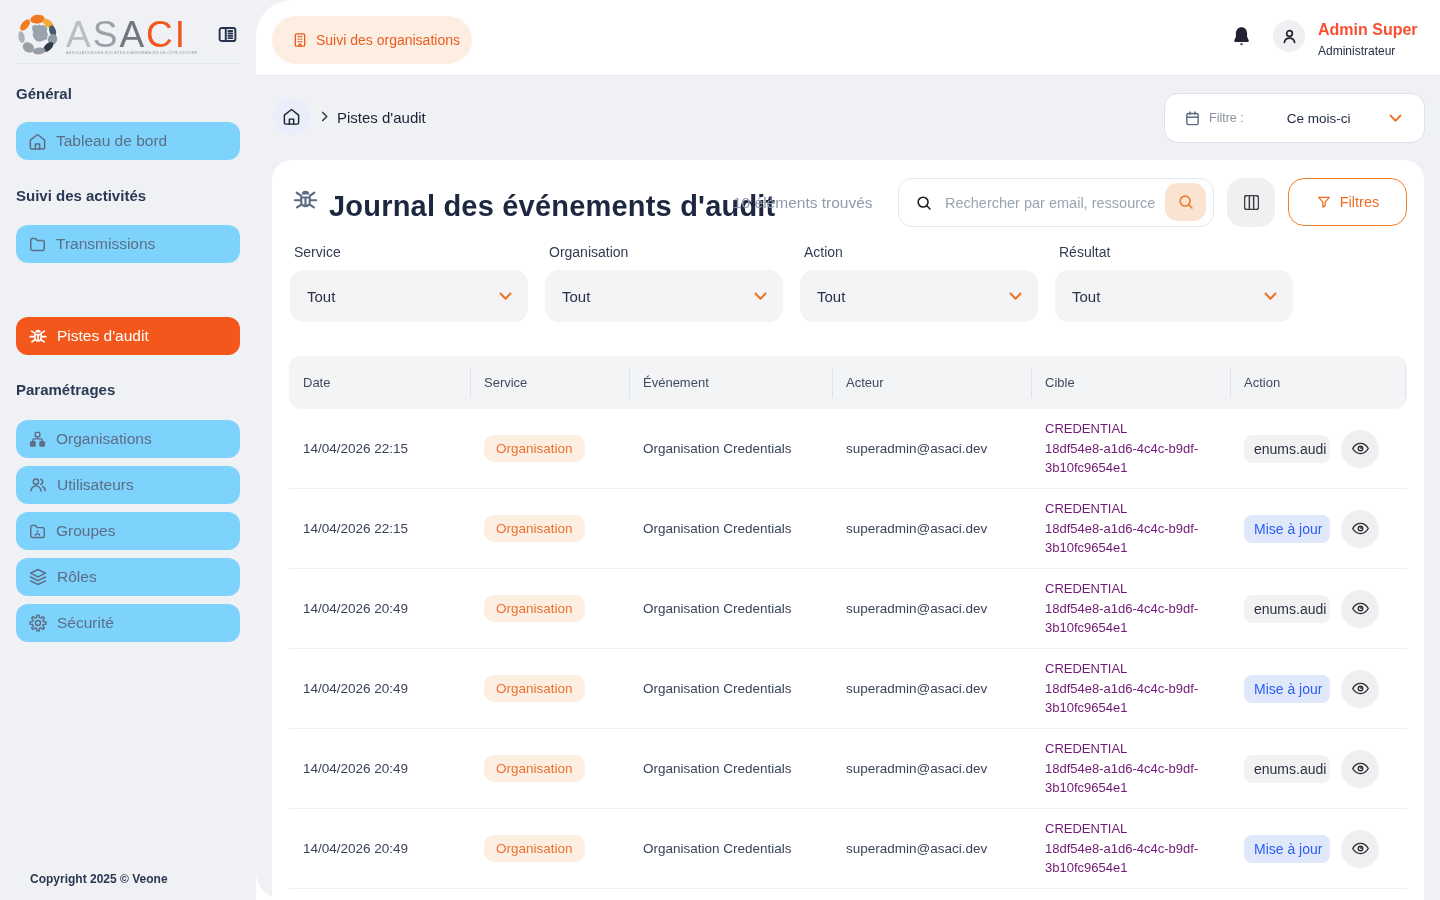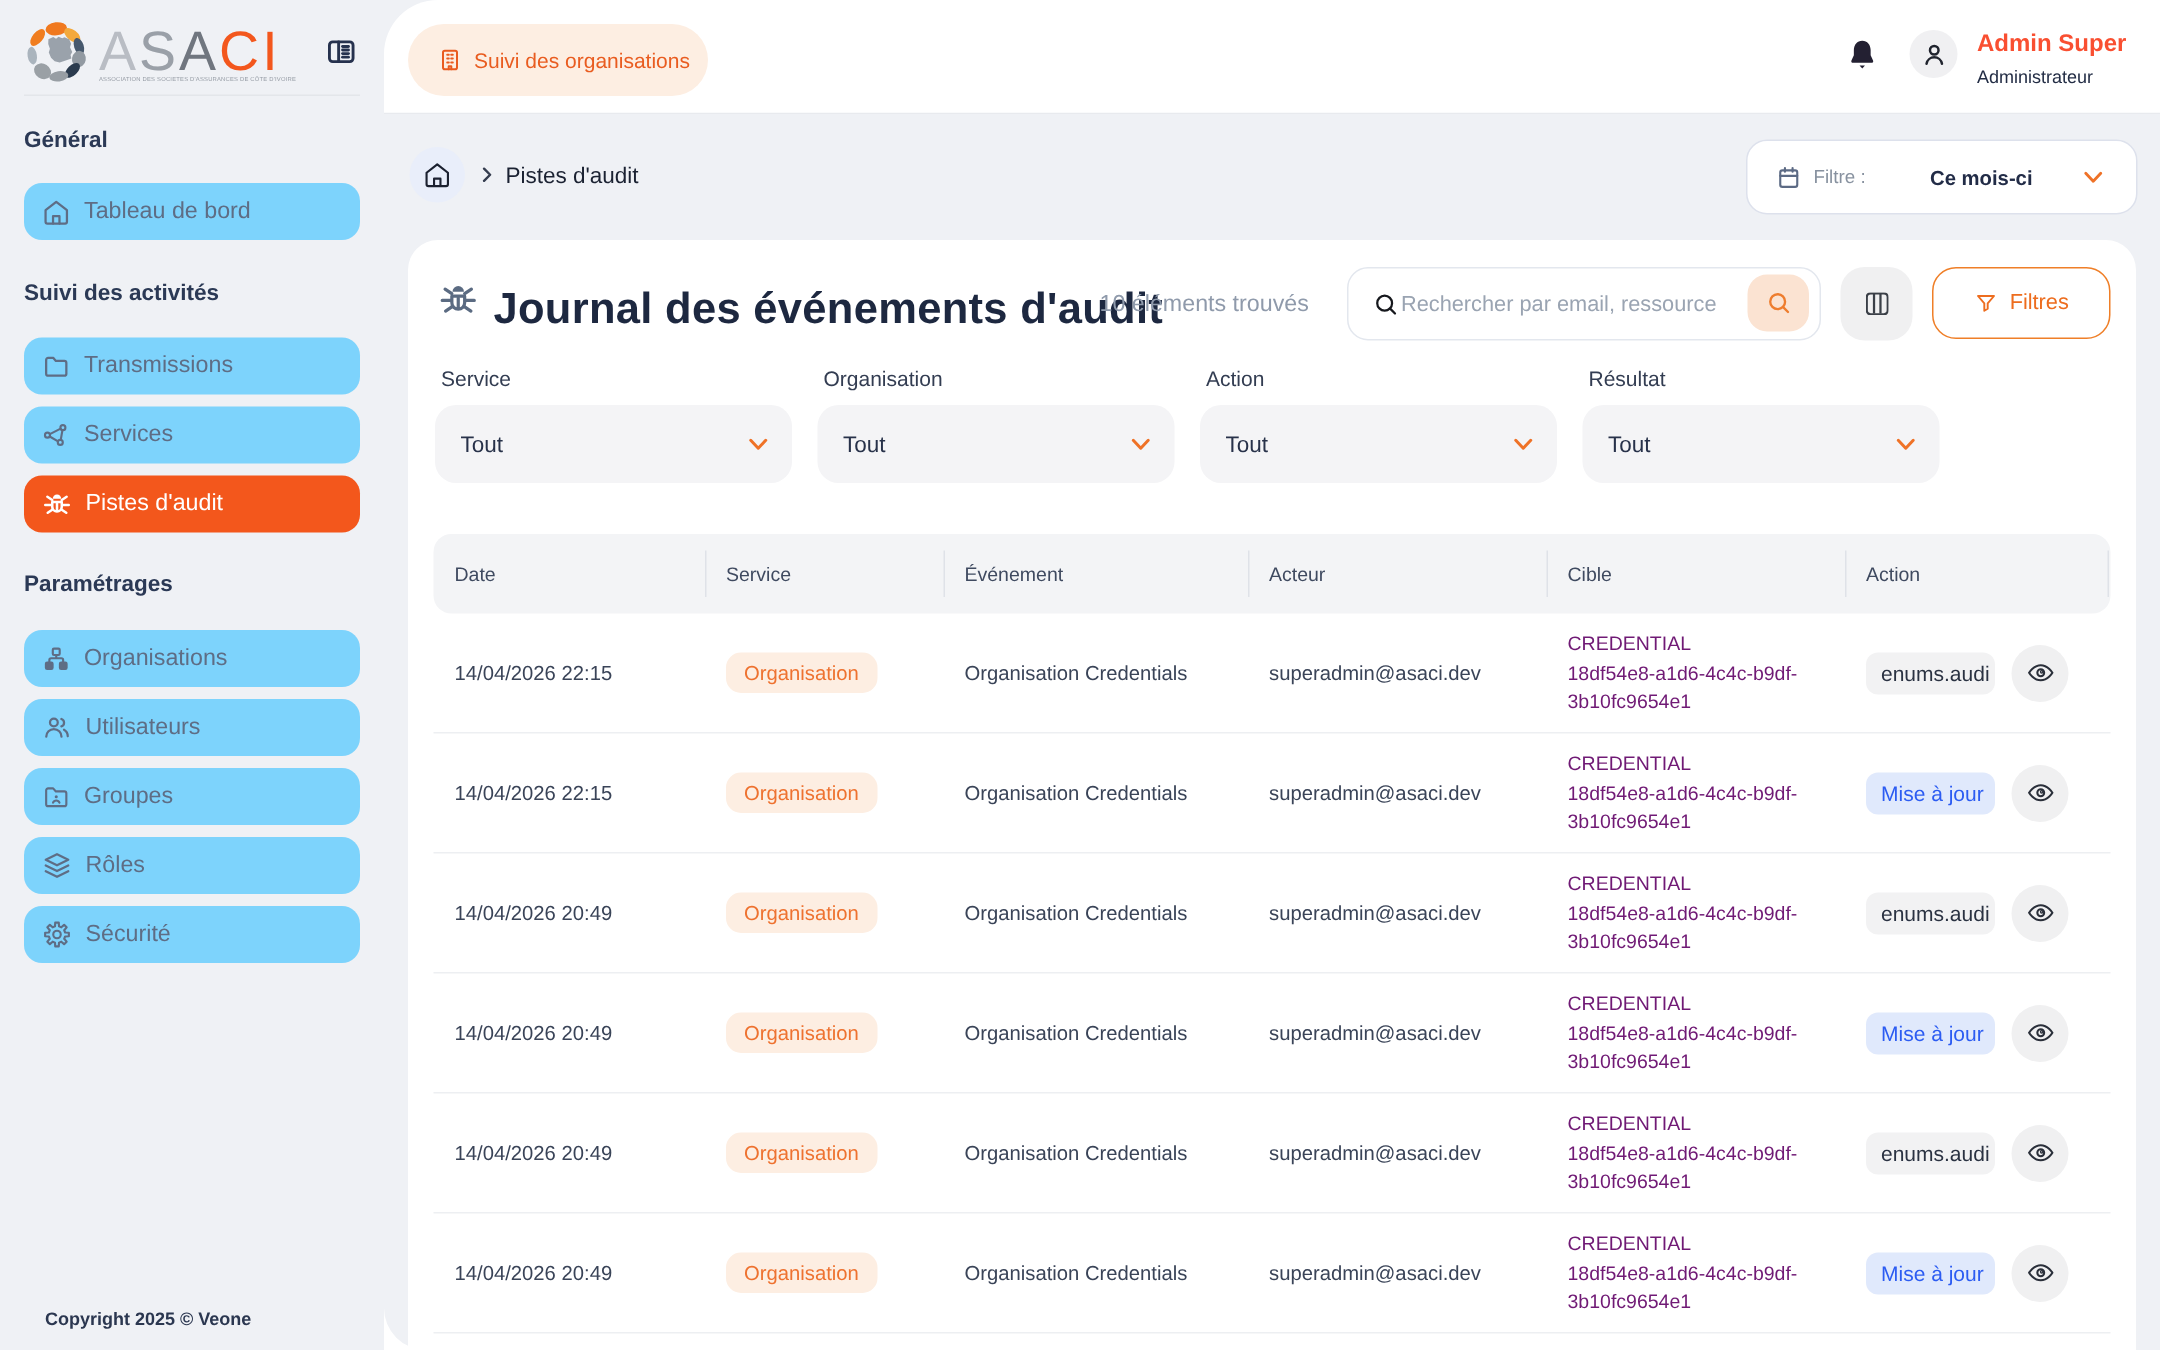--- a/index.html
+++ b/index.html
@@ -25,30 +25,30 @@
 .avatar{position:absolute;left:1017px;top:20px;width:32px;height:32px;border-radius:50%;background:#f0f0f2;display:flex;align-items:center;justify-content:center}
 .uname{position:absolute;left:1062px;top:21px;font-size:16px;font-weight:bold;color:#f94f31}
 .urole{position:absolute;left:1062px;top:44px;font-size:12px;color:#232d45}
 
 .homec{position:absolute;left:17px;top:98px;width:37px;height:37px;border-radius:50%;background:#e9eefa;display:flex;align-items:center;justify-content:center}
 .crumbsep{position:absolute;left:64px;top:110px}
 .crumbtxt{position:absolute;left:81px;top:109px;font-size:15px;font-weight:500;color:#1b2232}
 .fbox{position:absolute;left:908px;top:93px;width:261px;height:50px;background:#fff;border:1px solid #dde1ec;border-radius:14px;display:flex;align-items:center}
 .fbox .cal{margin-left:19px}
 .fbox .fl{margin-left:8px;font-size:12.5px;color:#87919f}
-.fbox .fv{margin-left:43px;font-size:13.5px;font-weight:700;color:#222c47}
+.fbox .fv{margin-left:43px;font-size:13.5px;font-weight:400;color:#222c47}
 .fbox .chev{margin-left:auto;margin-right:22px}
 
 .card{position:absolute;left:16px;top:160px;width:1152px;height:770px;background:#fff;border-radius:20px}
 .titl{position:absolute;left:57px;top:30px;font-size:29px;font-weight:bold;color:#1d2840;letter-spacing:.2px}
 .bugi{position:absolute;left:20px;top:26px}
 .count{position:absolute;left:461px;top:34px;font-size:15.5px;color:#8f9aab}
 .srch{position:absolute;left:626px;top:18px;width:316px;height:49px;border:1px solid #e3e7ee;border-radius:14px;background:#fff;display:flex;align-items:center}
 .srch .mg{margin-left:16px}
-.srch .ph{margin-left:1px;font-size:14.5px;color:#9aa4b2;white-space:nowrap;overflow:hidden;width:215px}
+.srch .ph{margin-left:12px;font-size:14.5px;color:#9aa4b2;white-space:nowrap;overflow:hidden;width:215px}
 .sbtn2{position:absolute;left:893px;top:23px;width:41px;height:38px;border-radius:13px;background:#fbe3d2;display:flex;align-items:center;justify-content:center}
 .colbtn{position:absolute;left:955px;top:18px;width:48px;height:49px;border-radius:16px;background:#f0f0f1;display:flex;align-items:center;justify-content:center}
 .filtbtn{position:absolute;left:1016px;top:18px;width:119px;height:48px;border:1px solid #ef7f28;border-radius:16px;display:flex;align-items:center;justify-content:center;color:#ed6d1f;font-size:14.5px}
 .filtbtn svg{margin-right:8px}
 .flab{position:absolute;font-size:14px;color:#333d52}
 .fsel{position:absolute;top:110px;width:238px;height:52px;background:#f4f4f6;border-radius:14px;display:flex;align-items:center}
 .fsel span{margin-left:17px;font-size:15px;color:#28324a}
 .fsel svg{margin-left:auto;margin-right:16px}
 
 .tbl{position:absolute;left:17px;top:196px;width:1118px}
@@ -101,31 +101,20 @@
       </svg>
     <span>Tableau de bord</span>
   </div>
   <div class="slabel" style="top:187px">Suivi des activités</div>
   <div class="sbtn" style="top:225px">
     <svg width="19" height="19" viewBox="0 0 24 24" fill="none" stroke="#5e6d85" stroke-width="1.9" stroke-linecap="round" stroke-linejoin="round">
         <path d="M3.5 6.2a1.7 1.7 0 0 1 1.7-1.7h4.2l2.3 2.6h7.1a1.7 1.7 0 0 1 1.7 1.7v9a1.7 1.7 0 0 1-1.7 1.7H5.2a1.7 1.7 0 0 1-1.7-1.7z"></path>
       </svg>
     <span>Transmissions</span>
   </div>
-  <div class="sbtn" style="top:271px">
-    <svg width="19" height="19" viewBox="0 0 24 24" fill="none" stroke="#5e6d85" stroke-width="1.8" stroke-linecap="round">
-        <circle cx="4.6" cy="11.5" r="2.1"></circle>
-        <circle cx="17.6" cy="5.2" r="2.1"></circle>
-        <circle cx="15.4" cy="17.6" r="2.1"></circle>
-        <line x1="6.6" y1="10.6" x2="15.7" y2="6"></line>
-        <line x1="17.2" y1="7.3" x2="15.8" y2="15.5"></line>
-        <line x1="6.5" y1="12.6" x2="13.5" y2="16.7"></line>
-      </svg>
-    <span>Services</span>
-  </div>
   <div class="sbtn act" style="top:317px">
     <svg width="20" height="20" viewBox="0 0 24 24" fill="none" stroke="#fff" stroke-width="2" stroke-linecap="round">
         <path d="M8.6 7.8a3.4 3.4 0 0 1 6.8 0z" fill="#fff" stroke="none"></path>
         <path d="M8.2 10.4h7.6 M8.2 10.4v3.8a3.8 3.8 0 0 0 7.6 0v-3.8 M12 11.5v6.5"></path>
         <path d="M2.6 12.8h5 M16.4 12.8h5 M4.3 6.2l3.9 2.6 M19.7 6.2l-3.9 2.6 M4.6 19l3.6-2.4 M19.4 19l-3.6-2.4"></path>
       </svg>
     <span>Pistes d'audit</span>
   </div>
   <div class="slabel" style="top:381px">Paramétrages</div>
   <div class="sbtn" style="top:420px">

